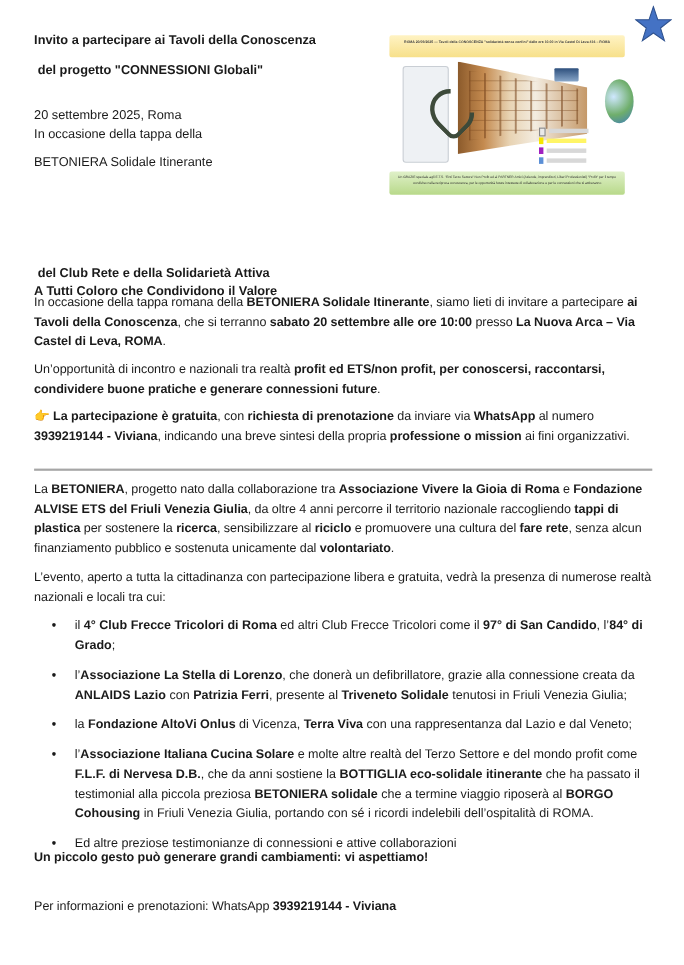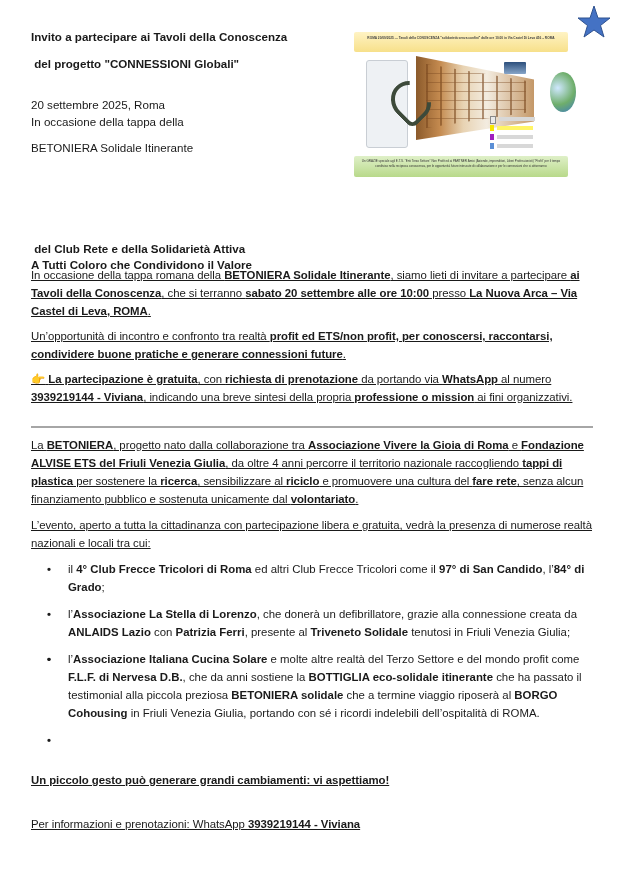--- a/index.html
+++ b/index.html
@@ -5,21 +5,21 @@
   html, body { margin: 0; padding: 0; background: #ffffff; }
   body {
     width: 622px; height: 877px; position: relative; overflow: hidden;
     font-family: "Liberation Sans", "DejaVu Sans", sans-serif;
     color: #1a1a1a; font-size: 11.4px; line-height: 18px;
   }
   .abs { position: absolute; }
   .b { font-weight: bold; }
   .title-line { left: 31px; font-weight: bold; font-size: 11.6px; }
   .ital-line { left: 31px; font-size: 11.6px; }
-  .para { left: 31px; width: 570px; letter-spacing: -0.05px; text-decoration: underline; }
+  .para { left: 31px; width: 570px; letter-spacing: -0.05px; }
   .hr { left: 31px; top: 426px; width: 562px; height: 2px; background: #a6a6a6; }
   ul.bullets { position: absolute; left: 31px; top: 560px; width: 570px; margin: 0; padding: 0; list-style: none; }
   ul.bullets li { position: relative; padding-left: 37px; margin-bottom: 9px; }
   ul.bullets li .dot { position: absolute; left: 16px; top: 0; font-weight: bold; }
   .star { left: 577px; top: 5px; width: 34px; height: 34px; }
   
   .poster { left: 354px; top: 32px; width: 214px; height: 145px; background: #fff; }
   .poster-top { position: absolute; left: 0; top: 0; width: 214px; height: 20px; background: linear-gradient(#fff3c4, #f7e08a); border-radius: 2px; }
   .poster-top span { display: block; font-size: 3.2px; line-height: 5px; text-align: center; color: #444; font-weight: bold; padding-top: 4px; }
   .poster-bottom { position: absolute; left: 0; top: 124px; width: 214px; height: 21px; background: linear-gradient(#dff0c8, #b8d98a); border-radius: 2px; }
@@ -63,33 +63,33 @@
   <div class="legend-row" style="top:111px;"><i style="background:#5b8fd6;"></i><b></b></div>
   <div class="poster-bottom">
       <span>Un GRAZIE speciale agli E.T.S. "Enti Terzo Settore" Non Profit ed ai PARTNER Amici (Aziende, imprenditori, Liberi Professionisti) "Profit" per il tempo condiviso nella reciproca conoscenza, per le opportunità future intessute di collaborazione e per le connessioni che si attiveranno</span>
     </div>
 </div>
 
 <div class="abs title-line" style="top:216px;margin-top:40px;">A Tutti Coloro che Condividono il Valore</div>
 <div class="abs title-line" style="top:240px;white-space:pre;"> del Club Rete e della Solidarietà Attiva</div>
 
 <div class="abs para" style="top:266px;"><span>In occasione della tappa romana della </span><span class="b">BETONIERA Solidale Itinerante</span><span>, siamo lieti di invitare a partecipare </span><span class="b">ai Tavoli della Conoscenza</span><span>, che si terranno </span><span class="b">sabato 20 settembre alle ore 10:00</span><span> presso </span><span class="b">La Nuova Arca – Via Castel di Leva, ROMA</span><span>.</span></div>
-<div class="abs para" style="top:327px;"><span>Un’opportunità di incontro e confronto tra realtà </span><span class="b">profit ed ETS/non profit, per conoscersi, raccontarsi, condividere buone pratiche e generare connessioni future</span><span>.</span></div>
+<div class="abs para" style="top:327px;"><span>Un’opportunità di incontro e nazionali tra realtà </span><span class="b">profit ed ETS/non profit, per conoscersi, raccontarsi, condividere buone pratiche e generare connessioni future</span><span>.</span></div>
 <div class="abs para" style="top:370px;">
   <span style="color:#f2a900;">👉</span>
-  <span><span class="b">La partecipazione è gratuita</span><span>, con </span><span class="b">richiesta di prenotazione</span><span> da portando via </span><span class="b">WhatsApp</span><span> al numero </span><span class="b">3939219144 - Viviana</span><span>, indicando una breve sintesi della propria </span><span class="b">professione o mission</span><span> ai fini organizzativi.</span></span>
+  <span><span class="b">La partecipazione è gratuita</span><span>, con </span><span class="b">richiesta di prenotazione</span><span> da inviare via </span><span class="b">WhatsApp</span><span> al numero </span><span class="b">3939219144 - Viviana</span><span>, indicando una breve sintesi della propria </span><span class="b">professione o mission</span><span> ai fini organizzativi.</span></span>
 </div>
 
 <div class="abs hr"></div>
 
 <div class="abs para" style="top:436px;"><span>La </span><span class="b">BETONIERA</span><span>, progetto nato dalla collaborazione tra </span><span class="b">Associazione Vivere la Gioia di Roma</span><span> e </span><span class="b">Fondazione ALVISE ETS del Friuli Venezia Giulia</span><span>, da oltre 4 anni percorre il territorio nazionale raccogliendo </span><span class="b">tappi di plastica</span><span> per sostenere la </span><span class="b">ricerca</span><span>, sensibilizzare al </span><span class="b">riciclo</span><span> e promuovere una cultura del </span><span class="b">fare rete</span><span>, senza alcun finanziamento pubblico e sostenuta unicamente dal </span><span class="b">volontariato</span><span>.</span></div>
 <div class="abs para" style="top:516px;"><span>L’evento, aperto a tutta la cittadinanza con partecipazione libera e gratuita, vedrà la presenza di numerose realtà nazionali e locali tra cui:</span></div>
 
 <ul class="bullets">
   <li><span class="dot">•</span><span><span>il </span><span class="b">4° Club Frecce Tricolori di Roma</span><span> ed altri Club Frecce Tricolori come il </span><span class="b">97° di San Candido</span><span>, l’</span><span class="b">84° di Grado</span><span>;</span></span></li>
   <li><span class="dot">•</span><span><span>l’</span><span class="b">Associazione La Stella di Lorenzo</span><span>, che donerà un defibrillatore, grazie alla connessione creata da </span><span class="b">ANLAIDS Lazio</span><span> con </span><span class="b">Patrizia Ferri</span><span>, presente al </span><span class="b">Triveneto Solidale</span><span> tenutosi in Friuli Venezia Giulia;</span></span></li>
-  <li><span class="dot">•</span></li>
+  <li><span class="dot">•</span><span><span>la </span><span class="b">Fondazione AltoVi Onlus</span><span> di Vicenza, </span><span class="b">Terra Viva</span><span> con una rappresentanza dal Lazio e dal Veneto;</span></span></li>
   <li><span class="dot">•</span><span><span>l’</span><span class="b">Associazione Italiana Cucina Solare</span><span> e molte altre realtà del Terzo Settore e del mondo profit come </span><span class="b">F.L.F. di Nervesa D.B.</span><span>, che da anni sostiene la </span><span class="b">BOTTIGLIA eco-solidale itinerante</span><span> che ha passato il testimonial alla piccola preziosa </span><span class="b">BETONIERA solidale</span><span> che a termine viaggio riposerà al </span><span class="b">BORGO Cohousing</span><span> in Friuli Venezia Giulia, portando con sé i ricordi indelebili dell’ospitalità di ROMA.</span></span></li>
-  <li><span class="dot">•</span></li>
+  <li><span class="dot">•</span><span><span>Ed altre preziose testimonianze di connessioni e attive collaborazioni</span></span></li>
 </ul>
 
 <div class="abs para b" style="top:771px;">Un piccolo gesto può generare grandi cambiamenti: vi aspettiamo!</div>
 <div class="abs para" style="top:815px;"><span>Per informazioni e prenotazioni: WhatsApp </span><span class="b">3939219144 - Viviana</span></div>
 
 </body></html>

